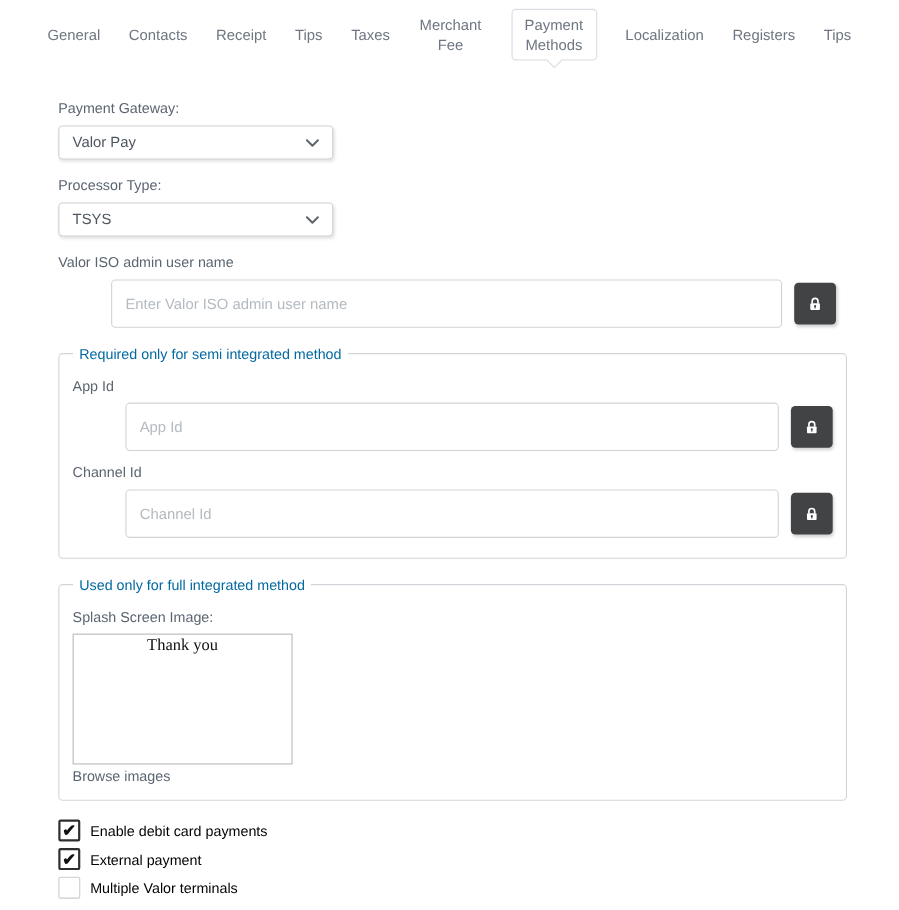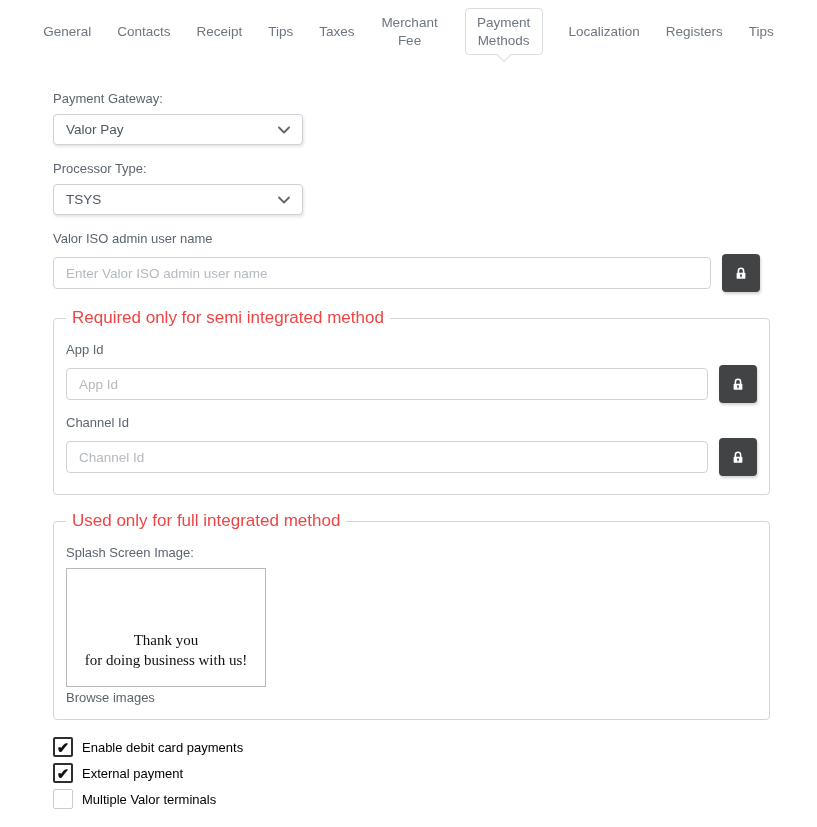--- a/index.html
+++ b/index.html
@@ -79,29 +79,30 @@
     margin-bottom: 16px;
   }
   .input-row {
     display: flex;
     align-items: center;
     margin-bottom: 4px;
   }
   .input-row.standalone { width: 707px; }
   .text-input {
     flex: 1;
-    height: 32px;
+    height: 44px;
     border: 1px solid #cfd3d6;
     border-radius: 4px;
     padding: 0 12px;
     font-size: 13.5px;
     color: #4e5760;
     background: #fff;
     outline: none;
     font-family: "Liberation Sans", sans-serif;
+    margin-left: 48px;
   }
   .text-input::placeholder { color: #b4bac0; }
   .lock-btn {
     width: 38px;
     height: 38px;
     flex: 0 0 38px;
     margin-left: 11px;
     background: #414345;
     border: none;
     border-radius: 4px;
@@ -112,35 +113,35 @@
     box-shadow: 1px 2px 3px rgba(0,0,0,0.18);
   }
 
   fieldset.group {
     border: 1px solid #d2d5d9;
     border-radius: 4px;
     margin: 16px 0 0 0;
     padding: 8px 12px 14px 12px;
   }
   fieldset.group legend {
-    font-size: 17px;
-    color: #ef4444;
+    font-size: 13px;
+    color: #0369a1;
     padding: 0 6px;
   }
   fieldset .field-label { margin-top: 6px; }
 
   .splash-box {
     width: 200px;
     height: 119px;
     border: 1px solid #b6babe;
     background: #fff;
     display: flex;
     flex-direction: column;
     align-items: center;
-    justify-content: flex-end;
+    justify-content: space-between;
     padding-bottom: 16px;
     margin-top: 6px;
   }
   .splash-line {
     font-family: "Liberation Serif", serif;
     font-size: 15px;
     color: #111111;
     line-height: 20px;
   }
   .browse {
@@ -268,21 +269,20 @@
       </button>
     </div>
   </fieldset>
 
   <fieldset class="group">
     <legend>Used only for full integrated method</legend>
 
     <div class="field-label">Splash Screen Image:</div>
     <div class="splash-box">
       <div class="splash-line">Thank you</div>
-      <div class="splash-line">for doing business with us!</div>
     </div>
     <div class="browse">Browse images</div>
   </fieldset>
 
   <div class="checks">
     <div class="check-row" data-checked="true">
       <span class="checkbox">
         <span class="check-glyph">✔</span>
       </span>
       <span class="check-label">Enable debit card payments</span>

